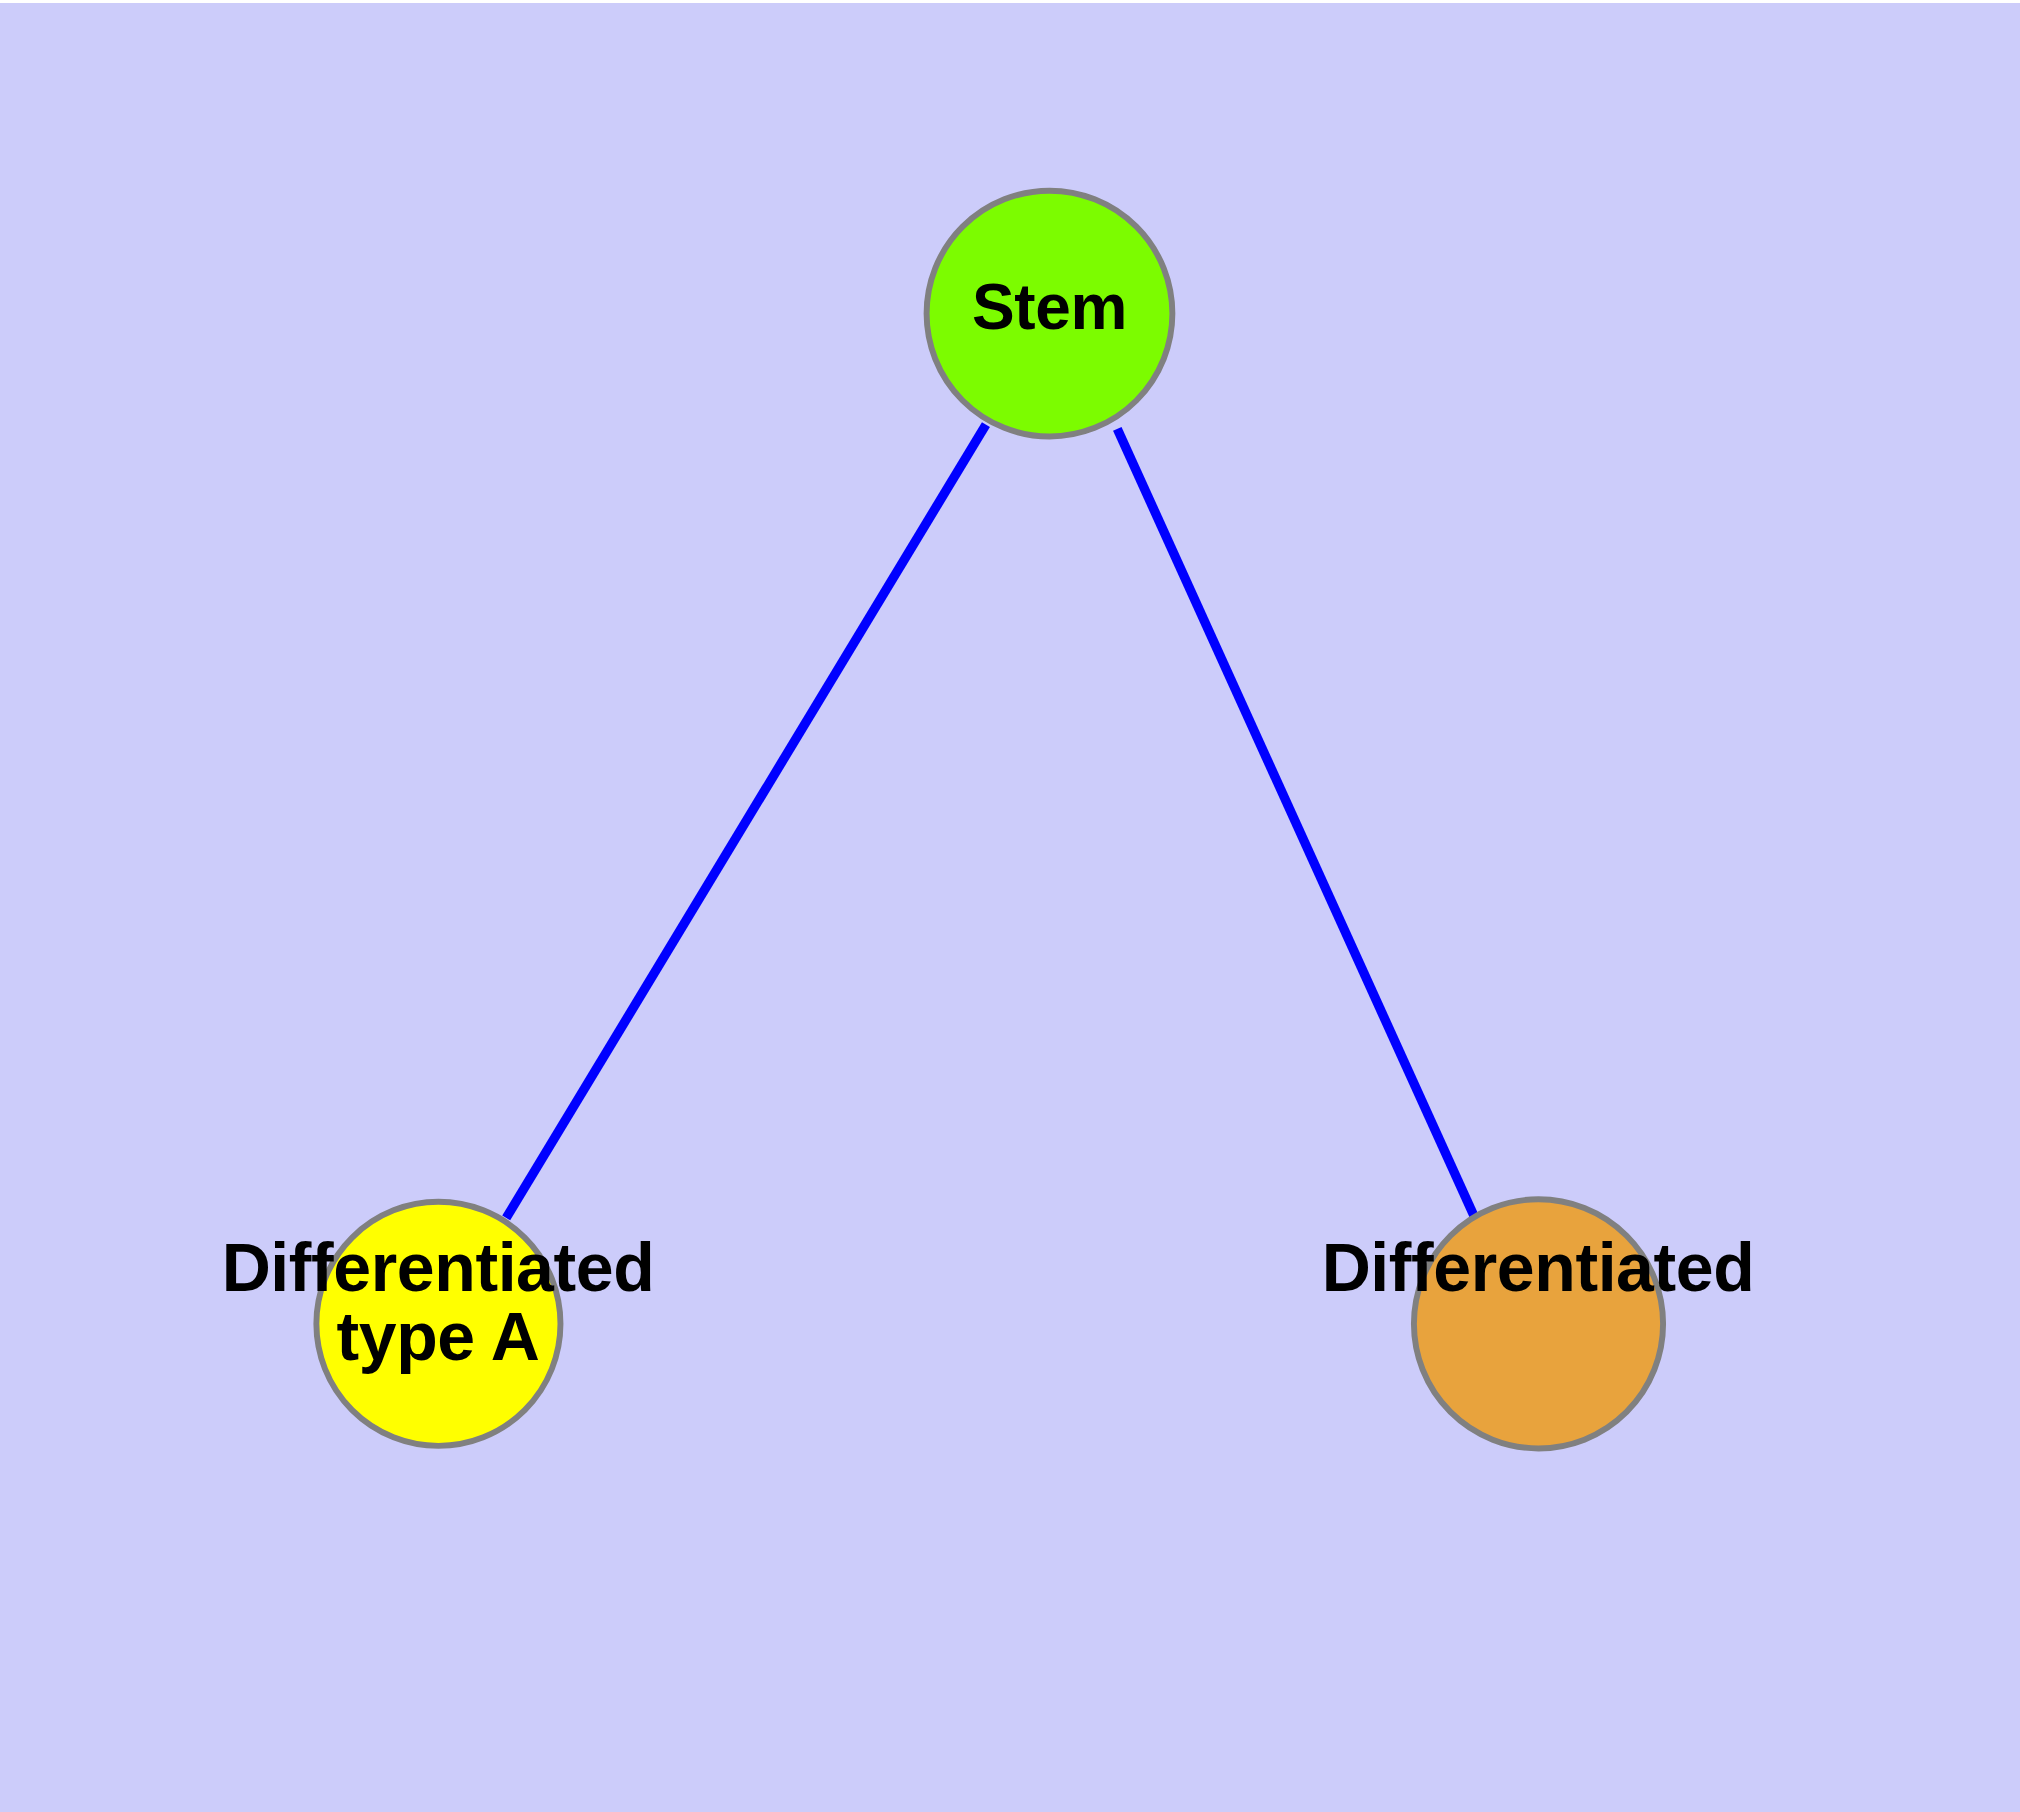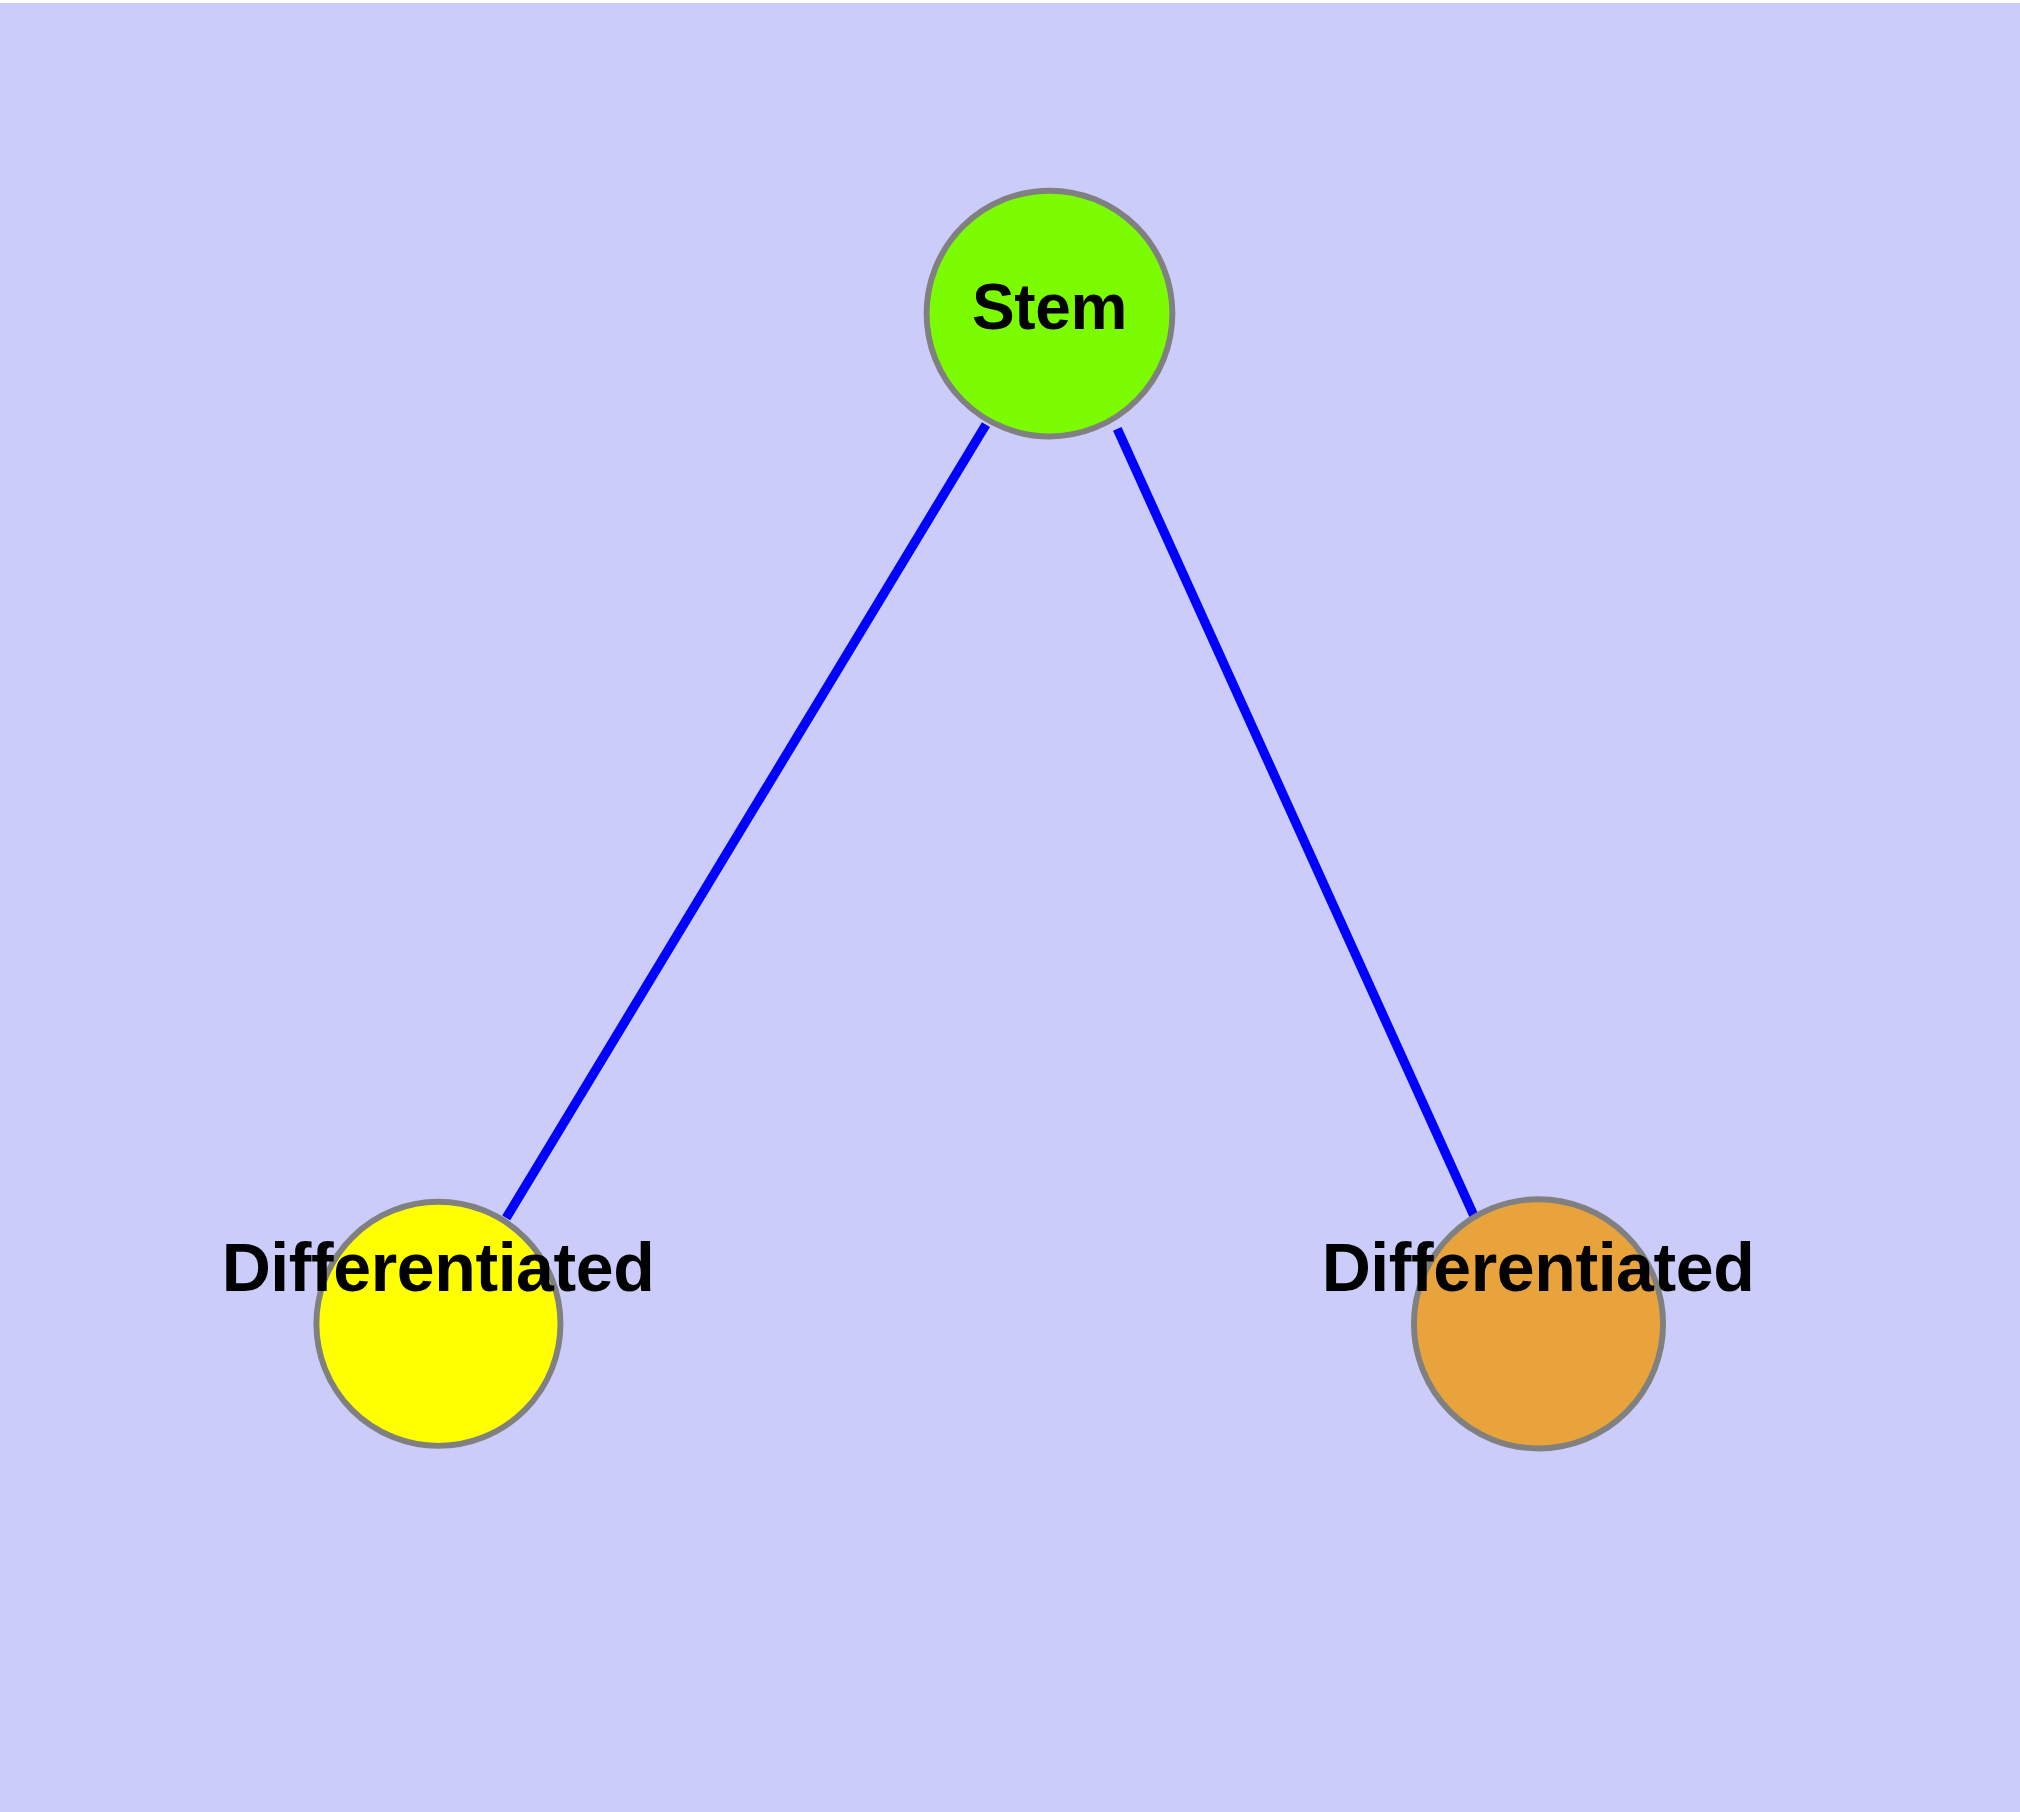--- a/index.html
+++ b/index.html
@@ -74,18 +74,18 @@
     </g>
     <g>
       <circle cx="517" cy="1562" r="144" fill="#ffff00" stroke="#808080" stroke-width="7"></circle>
       <circle cx="1815" cy="1562" r="147" fill="#e8a33d" stroke="#808080" stroke-width="7"></circle>
       <circle cx="1238" cy="370" r="145" fill="#7cfc00" stroke="#808080" stroke-width="7"></circle>
     </g>
   </svg>
 
   <div class="node-label" id="label-stem">Stem</div>
 
-  <div class="node-label" id="label-diff-a"><span>Differentiated</span><br></div>
+  <div class="node-label" id="label-diff-a"><span>Differentiated</span><br><span>type A</span></div>
 
   <div class="node-label" id="label-diff-b"><span>Differentiated</span><br></div>
 
 </div>
 
 
 </body></html>

